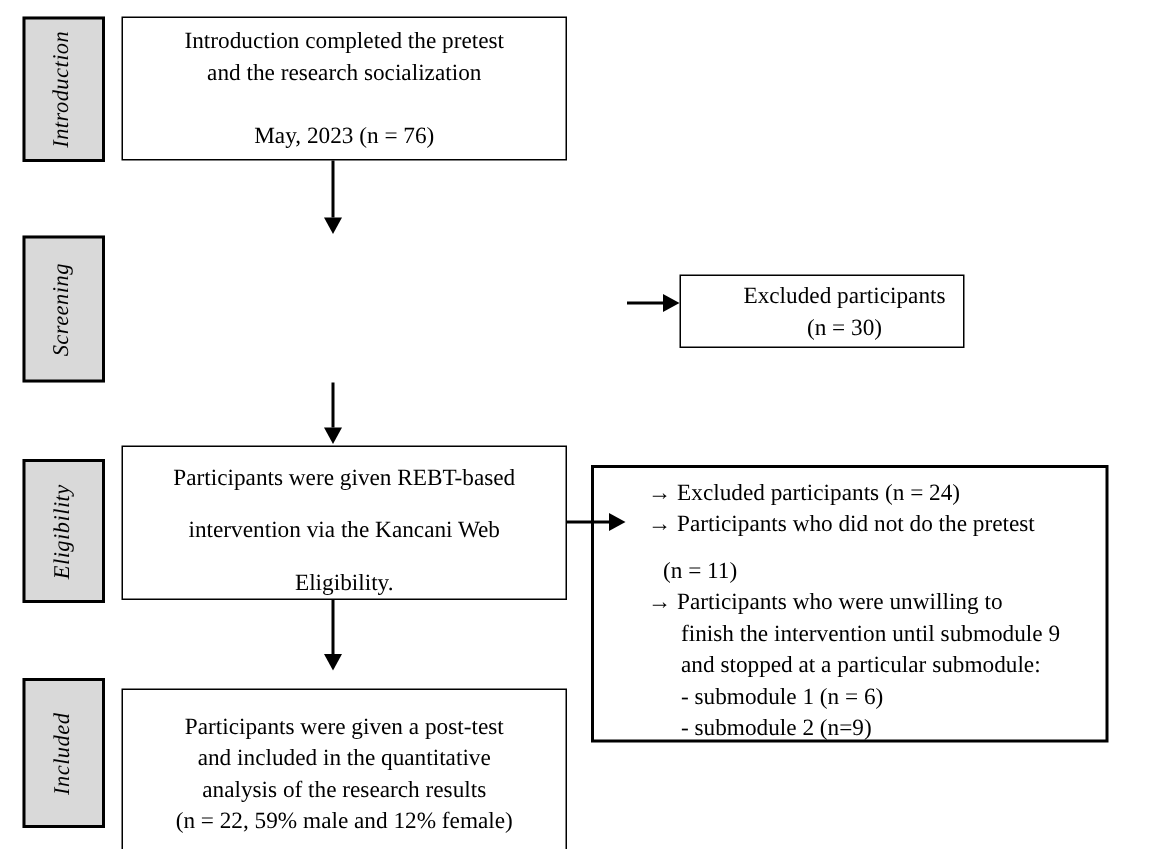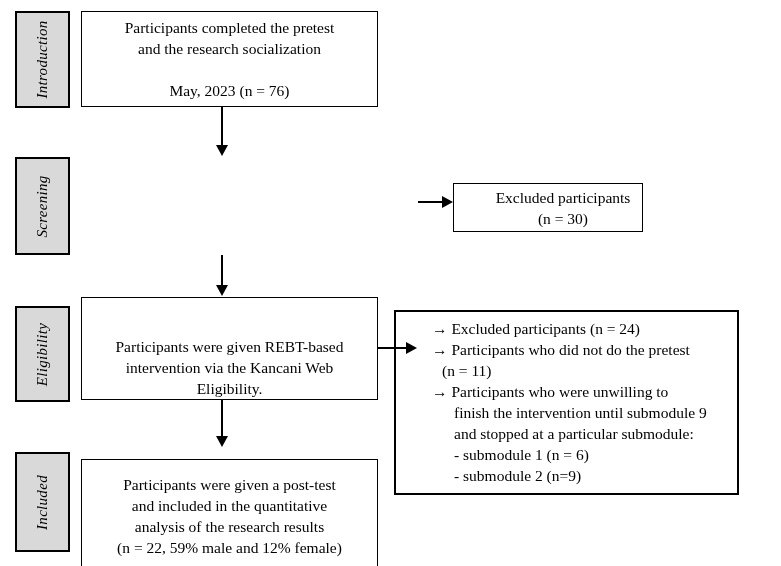--- a/index.html
+++ b/index.html
@@ -40,21 +40,21 @@
     border: 1.5px solid #000000;
     display: flex;
     flex-direction: column;
     align-items: center;
     justify-content: center;
     text-align: center;
     font-size: 15.5px;
     line-height: 21px;
   }
   .flow-box.top-align {
-    justify-content: flex-end;
+    justify-content: space-between;
     padding-top: 10px;
   }
 
   
   .side-box {
     background: #ffffff;
     border: 1.5px solid #000000;
     font-size: 15.5px;
     line-height: 21px;
   }
@@ -66,21 +66,21 @@
     text-align: center;
   }
   .side-box.notes {
     border-width: 2px;
     padding: 6px 8px 4px 10px;
     text-align: left;
   }
 
   .line { white-space: nowrap; }
   .indent-0 { padding-left: 0; }
-  .indent-1 { padding-left: 10px; }
+  .indent-1 { padding-left: 10px; margin-top: 10px; }
   .indent-2 { padding-left: 22px; }
 
   
   .arrow-line-v { width: 2px; background: #000000; }
   .arrow-line-h { height: 2px; background: #000000; }
   .head-down {
     width: 0; height: 0;
     border-left: 6px solid transparent;
     border-right: 6px solid transparent;
     border-top: 11px solid #000000;
@@ -104,21 +104,21 @@
     <span class="rot">Screening</span>
   </div>
   <div class="abs stage-label" style="left:15px; top:306px; width:55px; height:96px;">
     <span class="rot">Eligibility</span>
   </div>
   <div class="abs stage-label" style="left:15px; top:452px; width:55px; height:100px;">
     <span class="rot">Included</span>
   </div>
 
   <div class="abs flow-box" style="left:81px; top:11px; width:297px; height:96px;">
-      <div class="line indent-0">Participants completed the pretest</div>
+      <div class="line indent-0">Introduction completed the pretest</div>
       <div class="line indent-0">and the research socialization</div>
       <div class="line indent-0">&nbsp;</div>
       <div class="line indent-0">May, 2023 (n = 76)</div>
     </div>
 
 
   <div class="abs flow-box top-align" style="left:81px; top:297px; width:297px; height:103px;">
       <div class="line indent-0">Participants were given REBT-based</div>
       <div class="line indent-0">intervention via the Kancani Web</div>
       <div class="line indent-0">Eligibility.</div>

